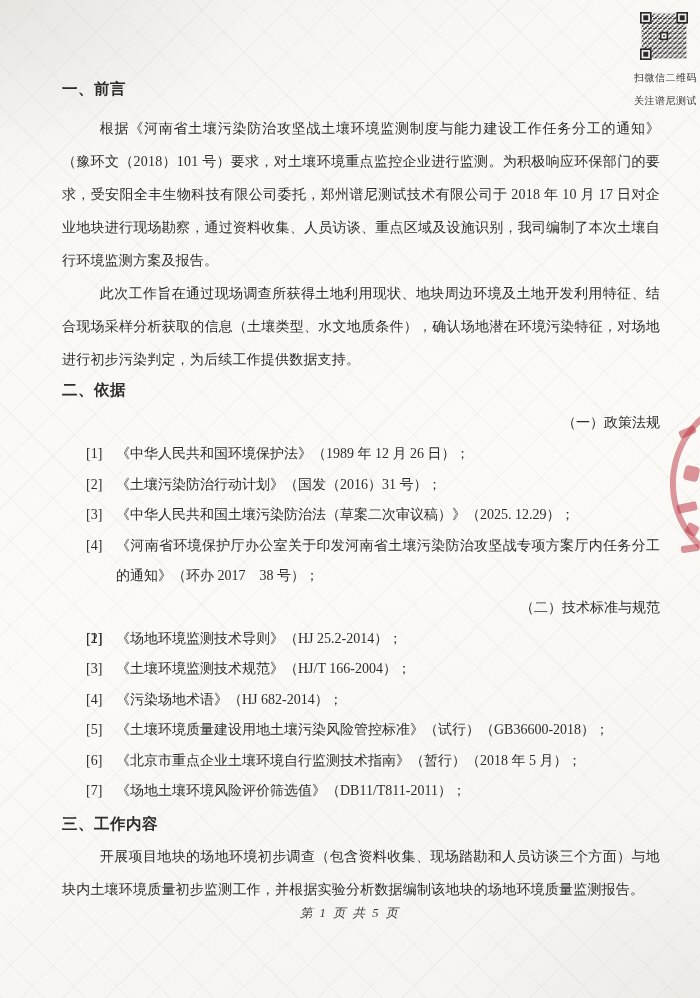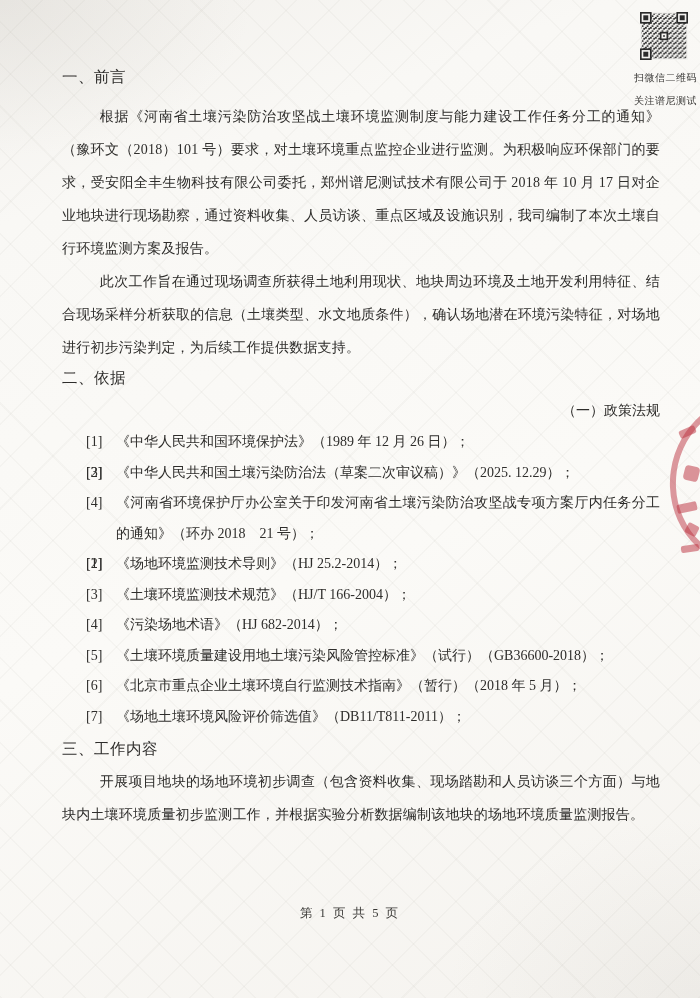--- a/index.html
+++ b/index.html
@@ -30,30 +30,30 @@
   .stamp-arc { position:absolute; left:670px; top:396px; width:150px; height:160px;
                border:6px solid rgba(188,52,66,.50); border-radius:50%; transform:rotate(8deg); }
   .stamp-m { position:absolute; background:rgba(188,52,66,.52); border-radius:2px; }
   .m1 { left:679px; top:428px; width:17px; height:8px;  transform:rotate(-24deg); }
   .m2 { left:684px; top:466px; width:15px; height:15px; transform:rotate(14deg);  border-radius:4px;}
   .m3 { left:677px; top:503px; width:20px; height:9px;  transform:rotate(-12deg); }
   .m4 { left:686px; top:524px; width:12px; height:11px; transform:rotate(28deg); }
   .m5 { left:681px; top:545px; width:18px; height:7px;  transform:rotate(-8deg); }
   
   .content { position:absolute; left:62px; top:66px; width:598px; }
-  .sec  { font-size:15.5px; font-weight:normal; line-height:21px; margin:0 0 13px; letter-spacing:.5px; }
+  .sec  { font-size:15.5px; font-weight:bold; line-height:21px; margin:12px 0 13px; letter-spacing:.5px; }
   .sec2 { margin-top:3px; margin-bottom:8px; }
   .sec3 { margin-top:6px; margin-bottom:6px; }
   .para { font-size:14px; line-height:33px; margin:0; text-align:justify;
           text-indent:2.7em; letter-spacing:.2px; }
   .subhead { font-size:14px; line-height:30px; margin:1px 0; padding-left:37px;text-align:right; }
   .ref { position:relative; font-size:14px; line-height:30.5px; padding-left:54px; text-align:justify; }
   .ref .no { position:absolute; left:24px; top:0; }
   .footer { position:absolute; left:0; top:905px; width:100%; text-align:center;
-            font-size:12.5px; color:#3a3936; letter-spacing:2px; }
+            font-size:12.5px; color:#3a3936; letter-spacing:2px;font-style:italic; }
 </style>
 </head>
 <body>
 
 <div class="page">
   <div class="texture"></div>
 
   <div class="qr-block">
     <svg class="qr-svg" viewBox="0 0 29 29">
       <defs>
@@ -105,30 +105,32 @@
 
     <div class="sec sec2">二、依据</div>
 
     <div class="subhead">（一）政策法规</div>
     <div class="ref">
       <span class="no">[1]</span>
       <span>《中华人民共和国环境保护法》（1989 年 12 月 26 日）；</span>
     </div>
     <div class="ref">
       <span class="no">[2]</span>
+      <span>《土壤污染防治行动计划》（国发（2016）31 号）；</span>
     </div>
     <div class="ref">
       <span class="no">[3]</span>
       <span>《中华人民共和国土壤污染防治法（草案二次审议稿）》（2025. 12.29）；</span>
     </div>
     <div class="ref">
       <span class="no">[4]</span>
-      <span>《河南省环境保护厅办公室关于印发河南省土壤污染防治攻坚战专项方案厅内任务分工的通知》（环办 2018　21 号）；</span>
+      <span>《河南省环境保护厅办公室关于印发河南省土壤污染防治攻坚战专项方案厅内任务分工的通知》（环办 2017　38 号）；</span>
     </div>
 
+    <div class="subhead">（二）技术标准与规范</div>
     <div class="ref">
       <span class="no">[1]</span>
     </div>
     <div class="ref">
       <span class="no">[2]</span>
       <span>《场地环境监测技术导则》（HJ 25.2-2014）；</span>
     </div>
     <div class="ref">
       <span class="no">[3]</span>
       <span>《土壤环境监测技术规范》（HJ/T 166-2004）；</span>

